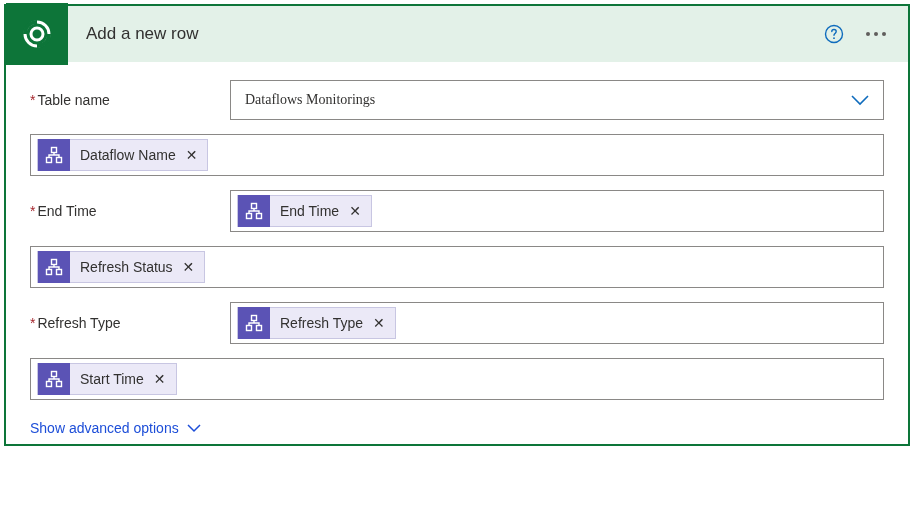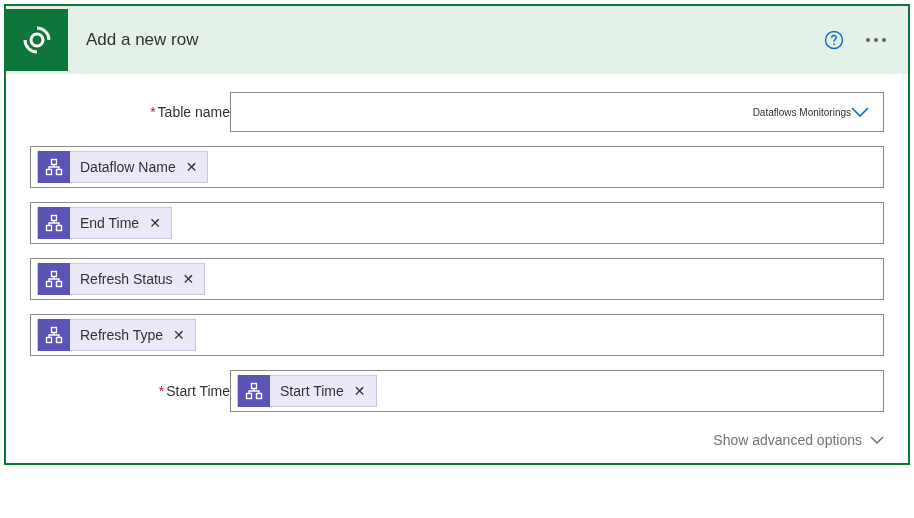--- a/index.html
+++ b/index.html
@@ -12,21 +12,21 @@
   .card {
     width: 906px;
     margin: 4px;
     border: 2px solid #0d7539;
     background: #fff;
   }
   .header {
     display: flex;
     align-items: center;
     background: #e3f1e8;
-    height: 68px;
+    height: 56px;
     padding-right: 12px;
   }
   .header-iconbox {
     width: 62px;
     height: 62px;
     background: #0d7539;
     display: flex;
     align-items: center;
     justify-content: center;
     flex-shrink: 0;
@@ -56,22 +56,21 @@
     cursor: pointer;
     padding: 4px;
   }
   .more-icon span {
     width: 4px;
     height: 4px;
     border-radius: 50%;
     background: #605e5c;
   }
   .body {
-    padding: 18px 24px 7px 24px;
-    text-align: right;
+    padding: 18px 24px 0 24px;
   }
   .row {
     display: flex;
     align-items: center;
     margin-bottom: 14px;
   }
   .label {
     width: 200px;
     flex-shrink: 0;
     color: #323130;
@@ -89,22 +88,23 @@
     align-items: center;
     padding: 4px 6px;
     position: relative;
   }
   .field.select {
     padding: 0 14px;
     cursor: pointer;
   }
   .select-text {
     flex: 1;
-    font-size: 10px;
-    color: #323130;
+    font-size: 14px;
+    color: #323130;
+    font-family: Liberation Serif, serif;
   }
   .chev {
     color: #0f6cbd;
   }
   .token {
     display: inline-flex;
     align-items: center;
     background: #ebe9f7;
     border: 1px solid #c8c6e2;
     height: 32px;
@@ -130,21 +130,21 @@
     font-size: 14px;
     color: #323130;
     cursor: pointer;
     padding: 0 2px;
     font-weight: 400;
   }
   .advanced {
     display: inline-flex;
     align-items: center;
     gap: 8px;
-    color: #737373;
+    color: #1d4ed8;
     font-size: 14px;
     cursor: pointer;
     margin-top: 6px;
     margin-bottom: 8px;
   }
 </style>
 </head>
 <body>
 
 <div class="card">
@@ -198,20 +198,21 @@
                 </g>
               </svg>
           </div>
           <span class="token-label">Dataflow Name</span>
           <span class="token-x">✕</span>
         </div>
       </div>
     </div>
 
     <div class="row">
+      <div class="label"><span class="req">*</span><span>End Time</span></div>
       <div class="field">
         <div class="token">
           <div class="token-iconbox">
             <svg width="18" height="18" viewBox="0 0 18 18">
                 <g stroke="#ffffff" stroke-width="1.4" fill="none">
                   <rect x="6.5" y="1.5" width="5" height="5"></rect>
                   <rect x="1.5" y="11.5" width="5" height="5"></rect>
                   <rect x="11.5" y="11.5" width="5" height="5"></rect>
                   <path d="M9 6.5 V9 M4 11.5 V9 H14 V11.5"></path>
                 </g>
@@ -236,40 +237,40 @@
                 </g>
               </svg>
           </div>
           <span class="token-label">Refresh Status</span>
           <span class="token-x">✕</span>
         </div>
       </div>
     </div>
 
     <div class="row">
+      <div class="label"><span class="req">*</span><span>Refresh Type</span></div>
       <div class="field">
         <div class="token">
           <div class="token-iconbox">
             <svg width="18" height="18" viewBox="0 0 18 18">
                 <g stroke="#ffffff" stroke-width="1.4" fill="none">
                   <rect x="6.5" y="1.5" width="5" height="5"></rect>
                   <rect x="1.5" y="11.5" width="5" height="5"></rect>
                   <rect x="11.5" y="11.5" width="5" height="5"></rect>
                   <path d="M9 6.5 V9 M4 11.5 V9 H14 V11.5"></path>
                 </g>
               </svg>
           </div>
           <span class="token-label">Refresh Type</span>
           <span class="token-x">✕</span>
         </div>
       </div>
     </div>
 
     <div class="row">
-      <div class="label"><span class="req">*</span><span>Start Time</span></div>
       <div class="field">
         <div class="token">
           <div class="token-iconbox">
             <svg width="18" height="18" viewBox="0 0 18 18">
                 <g stroke="#ffffff" stroke-width="1.4" fill="none">
                   <rect x="6.5" y="1.5" width="5" height="5"></rect>
                   <rect x="1.5" y="11.5" width="5" height="5"></rect>
                   <rect x="11.5" y="11.5" width="5" height="5"></rect>
                   <path d="M9 6.5 V9 M4 11.5 V9 H14 V11.5"></path>
                 </g>

